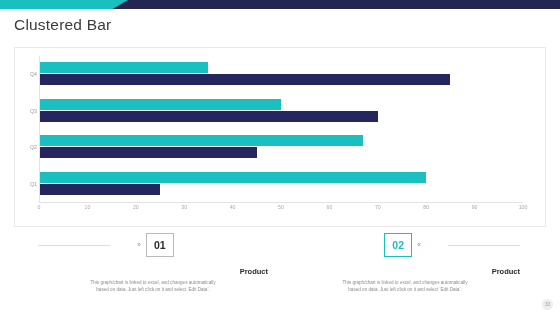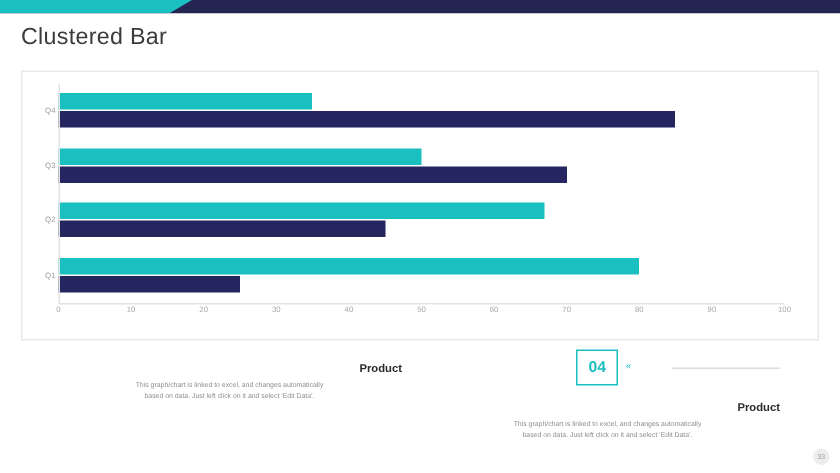--- a/index.html
+++ b/index.html
@@ -248,28 +248,33 @@
         <div class="x-tick" style="left: 242px;">50</div>
         <div class="x-tick" style="left: 290.4px;">60</div>
         <div class="x-tick" style="left: 338.8px;">70</div>
         <div class="x-tick" style="left: 387.2px;">80</div>
         <div class="x-tick" style="left: 435.6px;">90</div>
         <div class="x-tick" style="left: 484px;">100</div>
       </div>
   </div>
 
   <div class="callout" id="callout-1">
+    <div class="badge-row">
+      <div class="rule" id="rule-1"></div>
+      <span class="chev">»</span>
+      <div class="num-box">01</div>
+    </div>
     <div class="callout-title">Product</div>
     <div class="callout-body">This graph/chart is linked to excel, and changes automatically based on data. Just left click on it and select ‘Edit Data’.</div>
   </div>
 
   <div class="callout" id="callout-2">
     <div class="badge-row">
       <div class="rule" id="rule-2"></div>
-      <div class="num-box teal">04</div>
+      <div class="num-box teal">02</div>
       <span class="chev teal">«</span>
     </div>
     <div class="callout-title">Product</div>
     <div class="callout-body">This graph/chart is linked to excel, and changes automatically based on data. Just left click on it and select ‘Edit Data’.</div>
   </div>
 
   <div id="page-num">33</div>
 
 </div>
 

